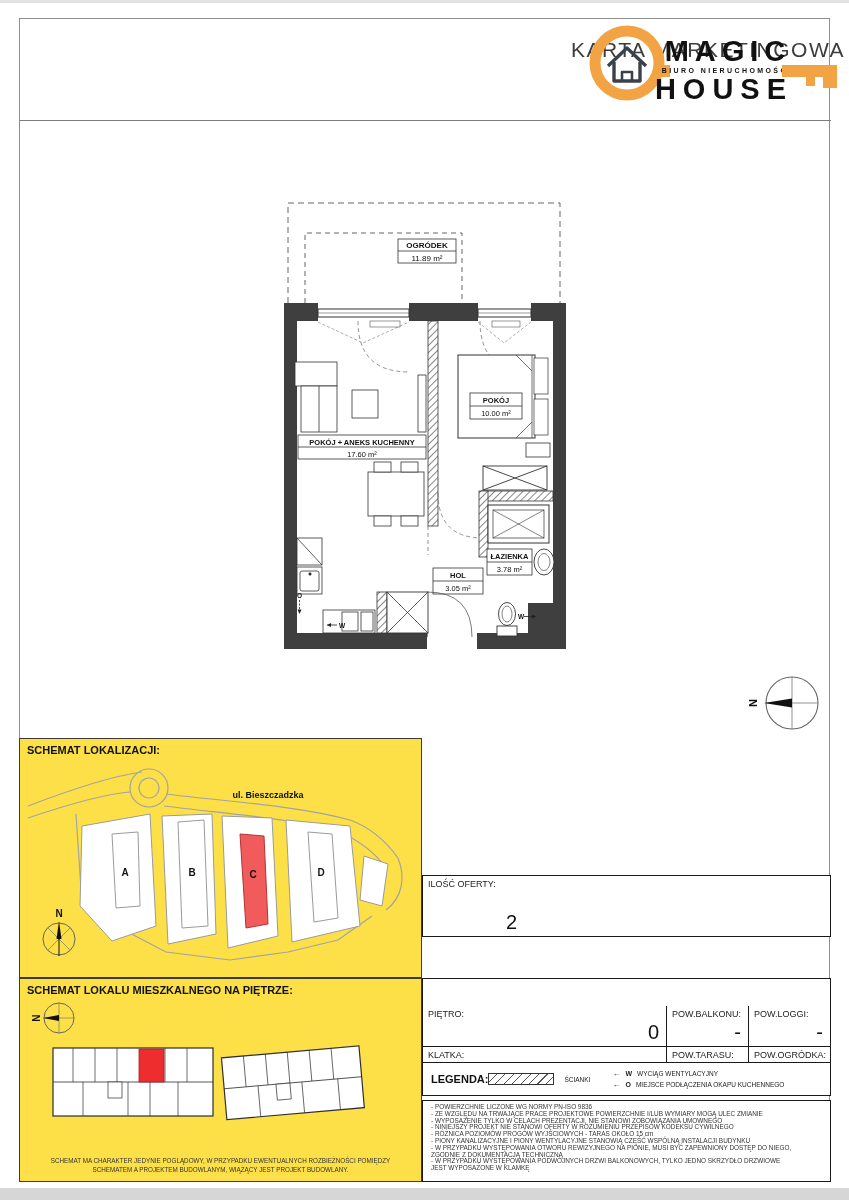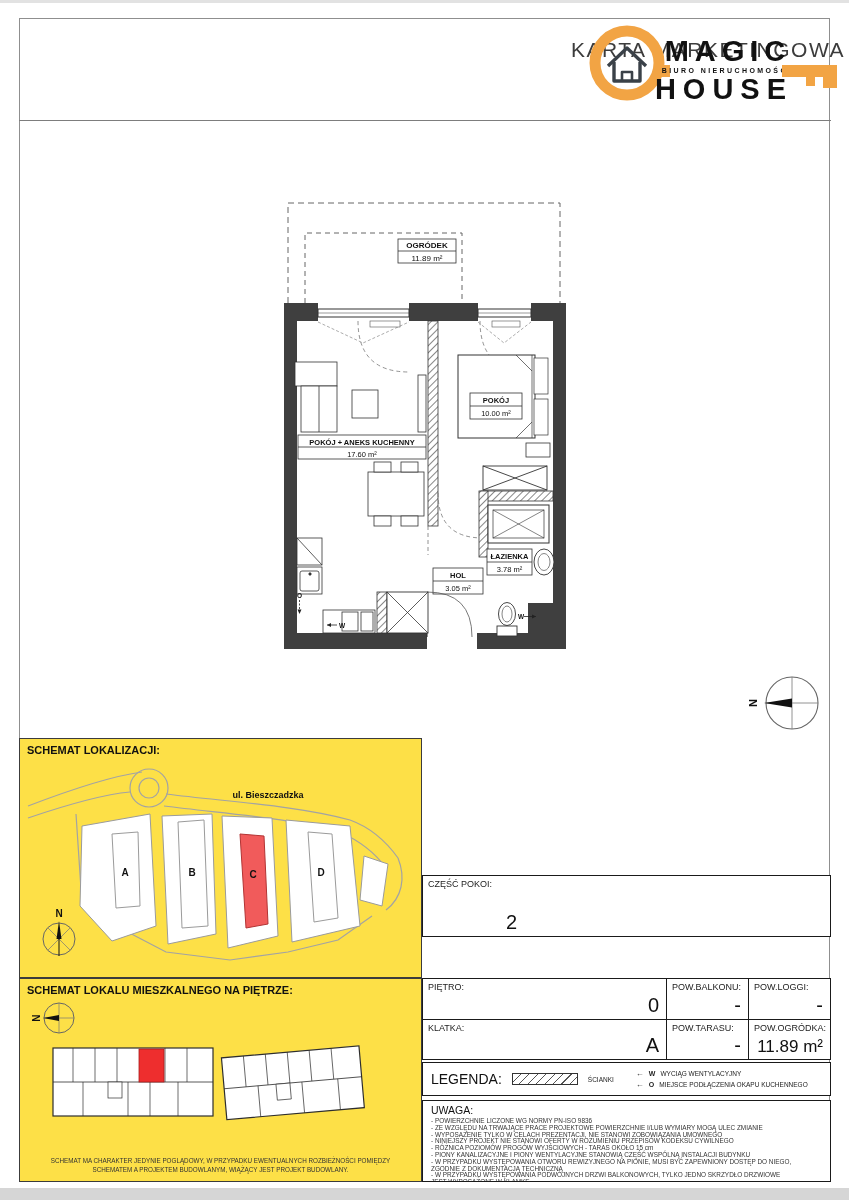--- a/index.html
+++ b/index.html
@@ -27,21 +27,21 @@
   .lbl{position:absolute;top:3px;left:5px;font-size:9px;color:#222;white-space:nowrap;}
   .val{position:absolute;bottom:2px;right:7px;font-size:20px;color:#111;white-space:nowrap;}
   .val-big{font-size:22px;}
   .areas{display:flex;flex-direction:column;justify-content:flex-end;padding:2px 7px 3px 7px;flex:1;}
   .arow{display:flex;justify-content:space-between;align-items:baseline;line-height:17px;}
   .arow .alabel{font-size:9px;color:#222;}
   .arow .avalue{font-size:16px;color:#111;}
   
   .legend{position:absolute;left:422px;top:1062px;width:409px;height:34px;box-sizing:border-box;
           border:1px solid #1a1a1a;display:flex;align-items:center;padding:0 8px;background:#fff;}
-  .legend-label{font-size:14px;color:#111;margin-right:10px;}
+  .legend-label{font-size:11px;color:#111;font-weight:bold;}
   .swatch{width:64px;height:10px;border:1px solid #333;margin-right:10px;
           background:repeating-linear-gradient(135deg,#fff 0 5px,#555 5px 6px);}
   .legend-walls{font-size:6.5px;margin-right:22px;}
   .legend-items{display:flex;flex-direction:column;gap:2px;}
   .litem{display:flex;align-items:center;gap:5px;font-size:6.5px;color:#222;}
   .litem .arrow{font-size:8px;}
   .litem .letter{font-weight:bold;font-size:7px;}
   
   .uwaga{position:absolute;left:422px;top:1100px;width:409px;height:82px;box-sizing:border-box;
          border:1px solid #1a1a1a;padding:3px 8px;background:#fff;overflow:hidden;}
@@ -327,28 +327,28 @@
         <rect x="256" y="87" width="14" height="16" stroke-width="0.7"></rect>
       </g>
     </svg>
     <div class="caption" style="top:178px;">SCHEMAT MA CHARAKTER JEDYNIE POGLĄDOWY, W PRZYPADKU EWENTUALNYCH ROZBIEŻNOŚCI POMIĘDZY</div>
     <div class="caption" style="top:187px;">SCHEMATEM A PROJEKTEM BUDOWLANYM, WIĄŻĄCY JEST PROJEKT BUDOWLANY.</div>
   </div>
 
   <div class="tbl" style="top:875px;">
     <div class="trow" style="height:60px;">
       <div class="cell" style="width:101px;">
-        <span class="lbl">CZĘŚĆ POKOI:</span>
+        <span class="lbl">ILOŚĆ OFERTY:</span>
         <span class="val">2</span>
       </div>
     </div>
   </div>
 
   <div class="tbl" style="top:978px;">
-    <div class="trow" style="height:40px;">
+    <div class="trow" style="height:40px;margin-top:27px;">
       <div class="cell" style="width:243px;">
         <span class="lbl">PIĘTRO:</span>
         <span class="val">0</span>
       </div>
       <div class="cell" style="width:82px;">
         <span class="lbl">POW.BALKONU:</span>
         <span class="val">-</span>
       </div>
       <div class="cell" style="flex:1;">
         <span class="lbl">POW.LOGGI:</span>
@@ -383,21 +383,20 @@
       </span>
       <span class="litem">
         <span class="arrow">←</span>
         <span class="letter">O</span>
         <span>MIEJSCE PODŁĄCZENIA OKAPU KUCHENNEGO</span>
       </span>
     </span>
   </div>
 
   <div class="uwaga">
-    <div class="uwaga-title">UWAGA:</div>
     <div class="uline">- POWIERZCHNIE LICZONE WG NORMY PN-ISO 9836</div>
     <div class="uline">- ZE WZGLĘDU NA TRWAJĄCE PRACE PROJEKTOWE POWIERZCHNIE I/LUB WYMIARY MOGĄ ULEC ZMIANIE</div>
     <div class="uline">- WYPOSAŻENIE TYLKO W CELACH PREZENTACJI, NIE STANOWI ZOBOWIĄZANIA UMOWNEGO</div>
     <div class="uline">- NINIEJSZY PROJEKT NIE STANOWI OFERTY W ROZUMIENIU PRZEPISÓW KODEKSU CYWILNEGO</div>
     <div class="uline">- RÓŻNICA POZIOMÓW PROGÓW WYJŚCIOWYCH - TARAS OKOŁO 15 cm</div>
     <div class="uline">- PIONY KANALIZACYJNE I PIONY WENTYLACYJNE STANOWIĄ CZĘŚĆ WSPÓLNĄ INSTALACJI BUDYNKU</div>
     <div class="uline">- W PRZYPADKU WYSTĘPOWANIA OTWORU REWIZYJNEGO NA PIONIE, MUSI BYĆ ZAPEWNIONY DOSTĘP DO NIEGO,</div>
     <div class="uline">ZGODNIE Z DOKUMENTACJĄ TECHNICZNĄ</div>
     <div class="uline">- W PRZYPADKU WYSTĘPOWANIA PODWÓJNYCH DRZWI BALKONOWYCH, TYLKO JEDNO SKRZYDŁO DRZWIOWE</div>
     <div class="uline">JEST WYPOSAŻONE W KLAMKĘ</div>

